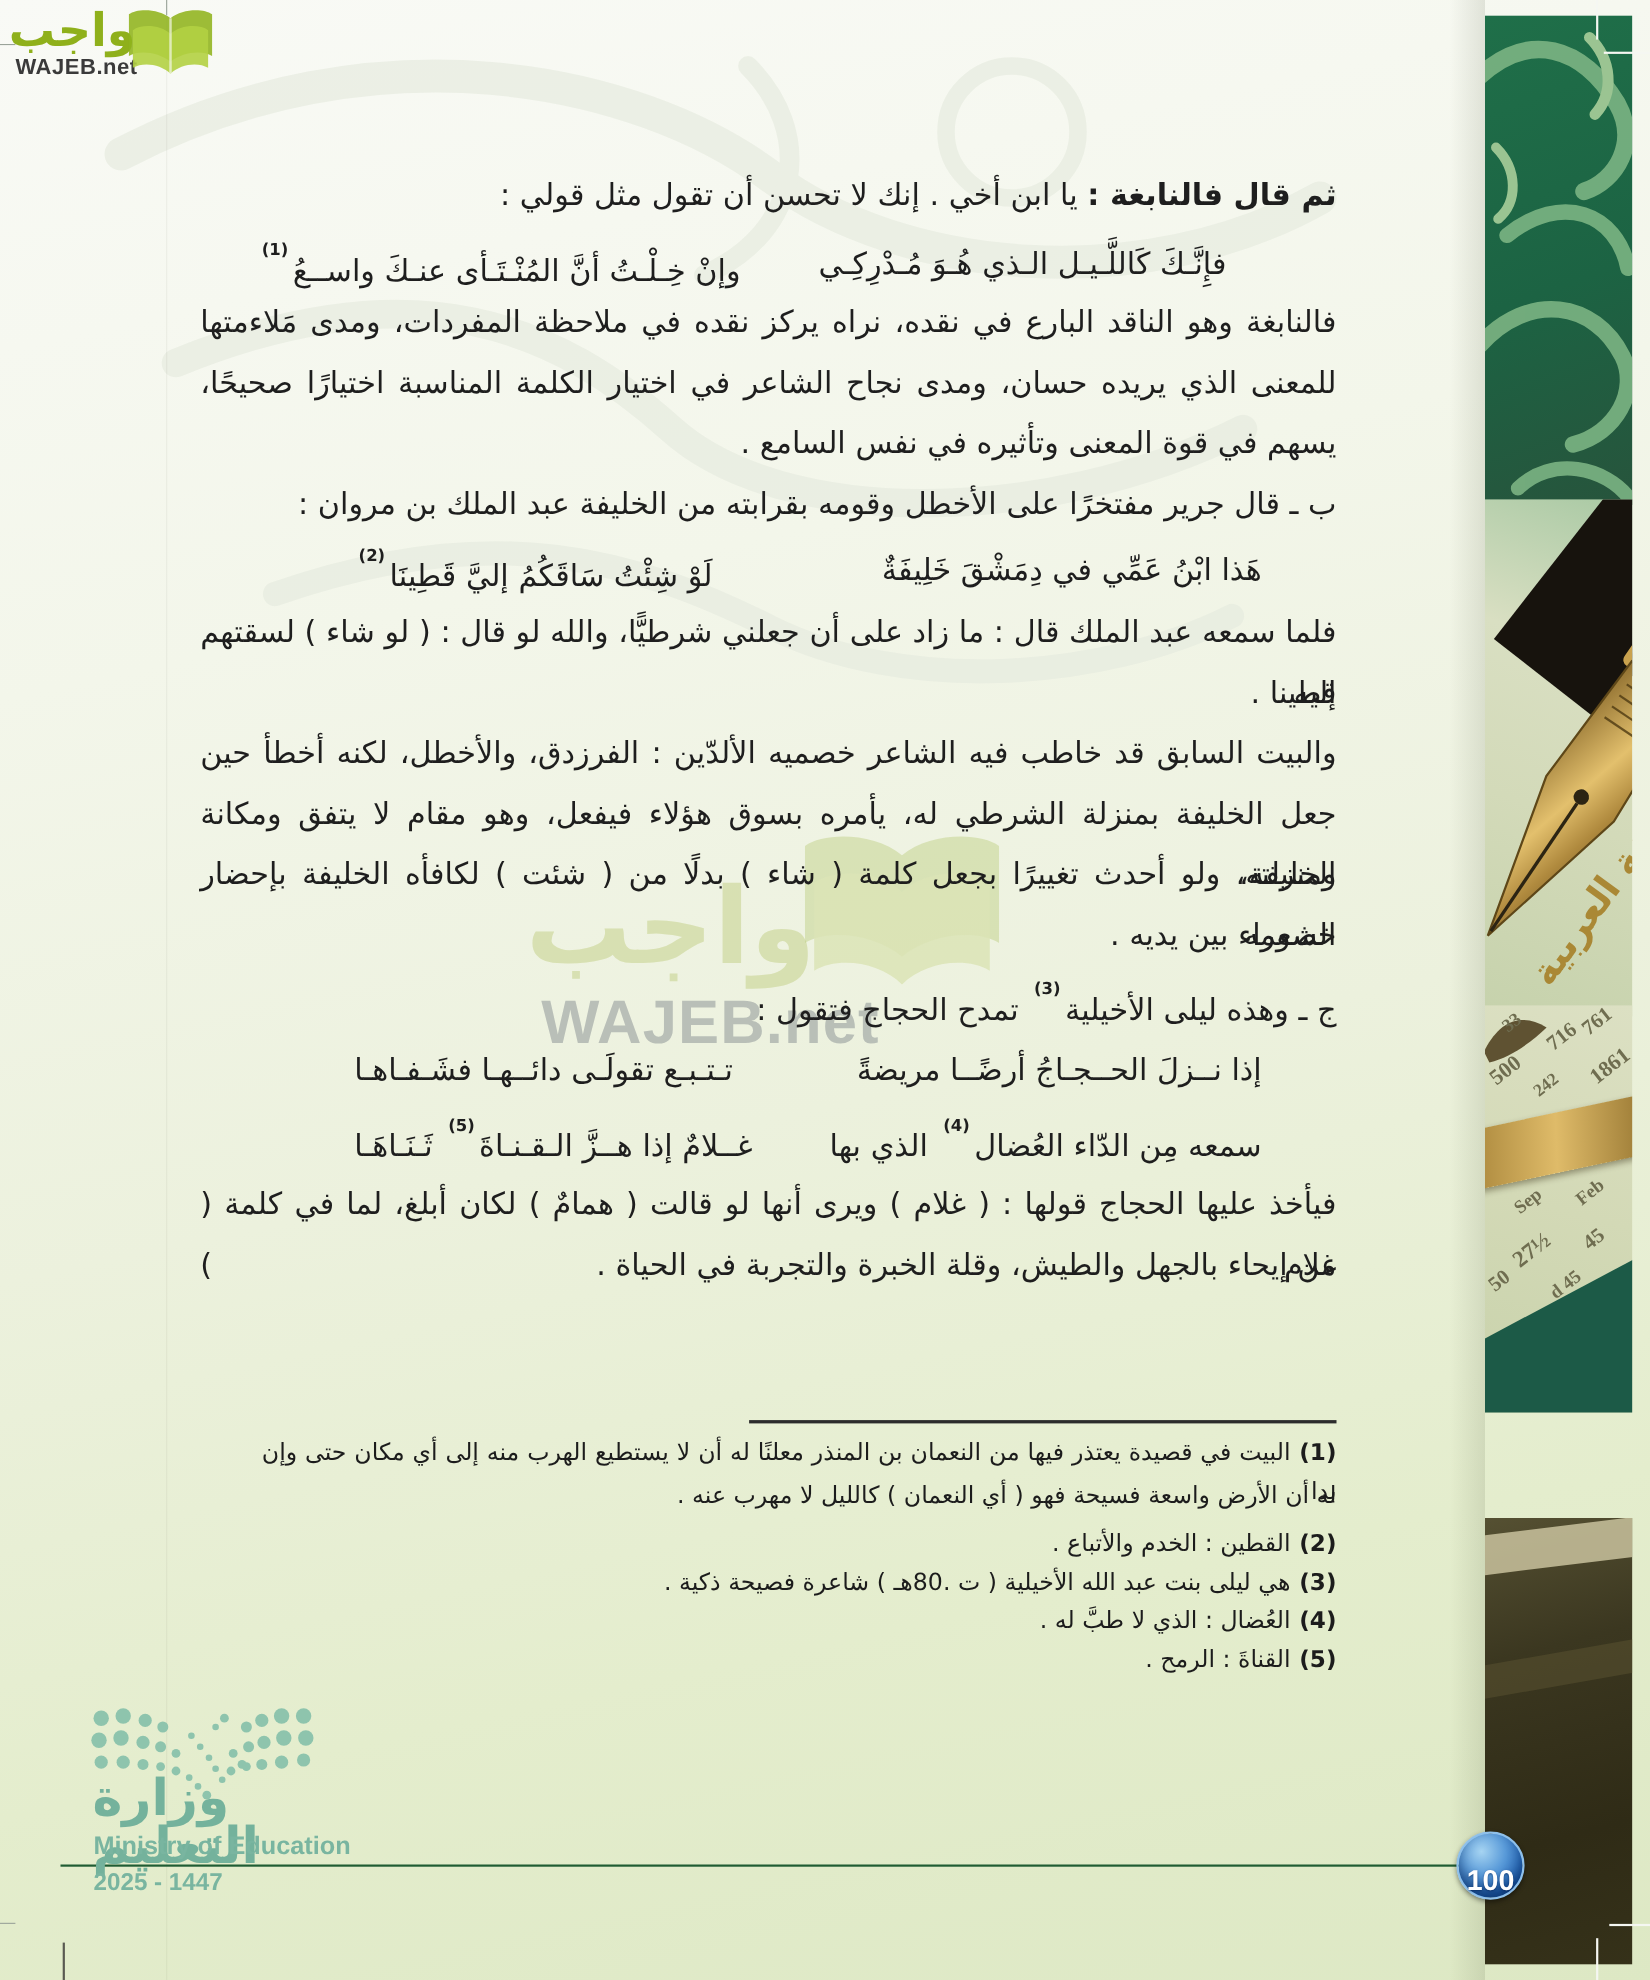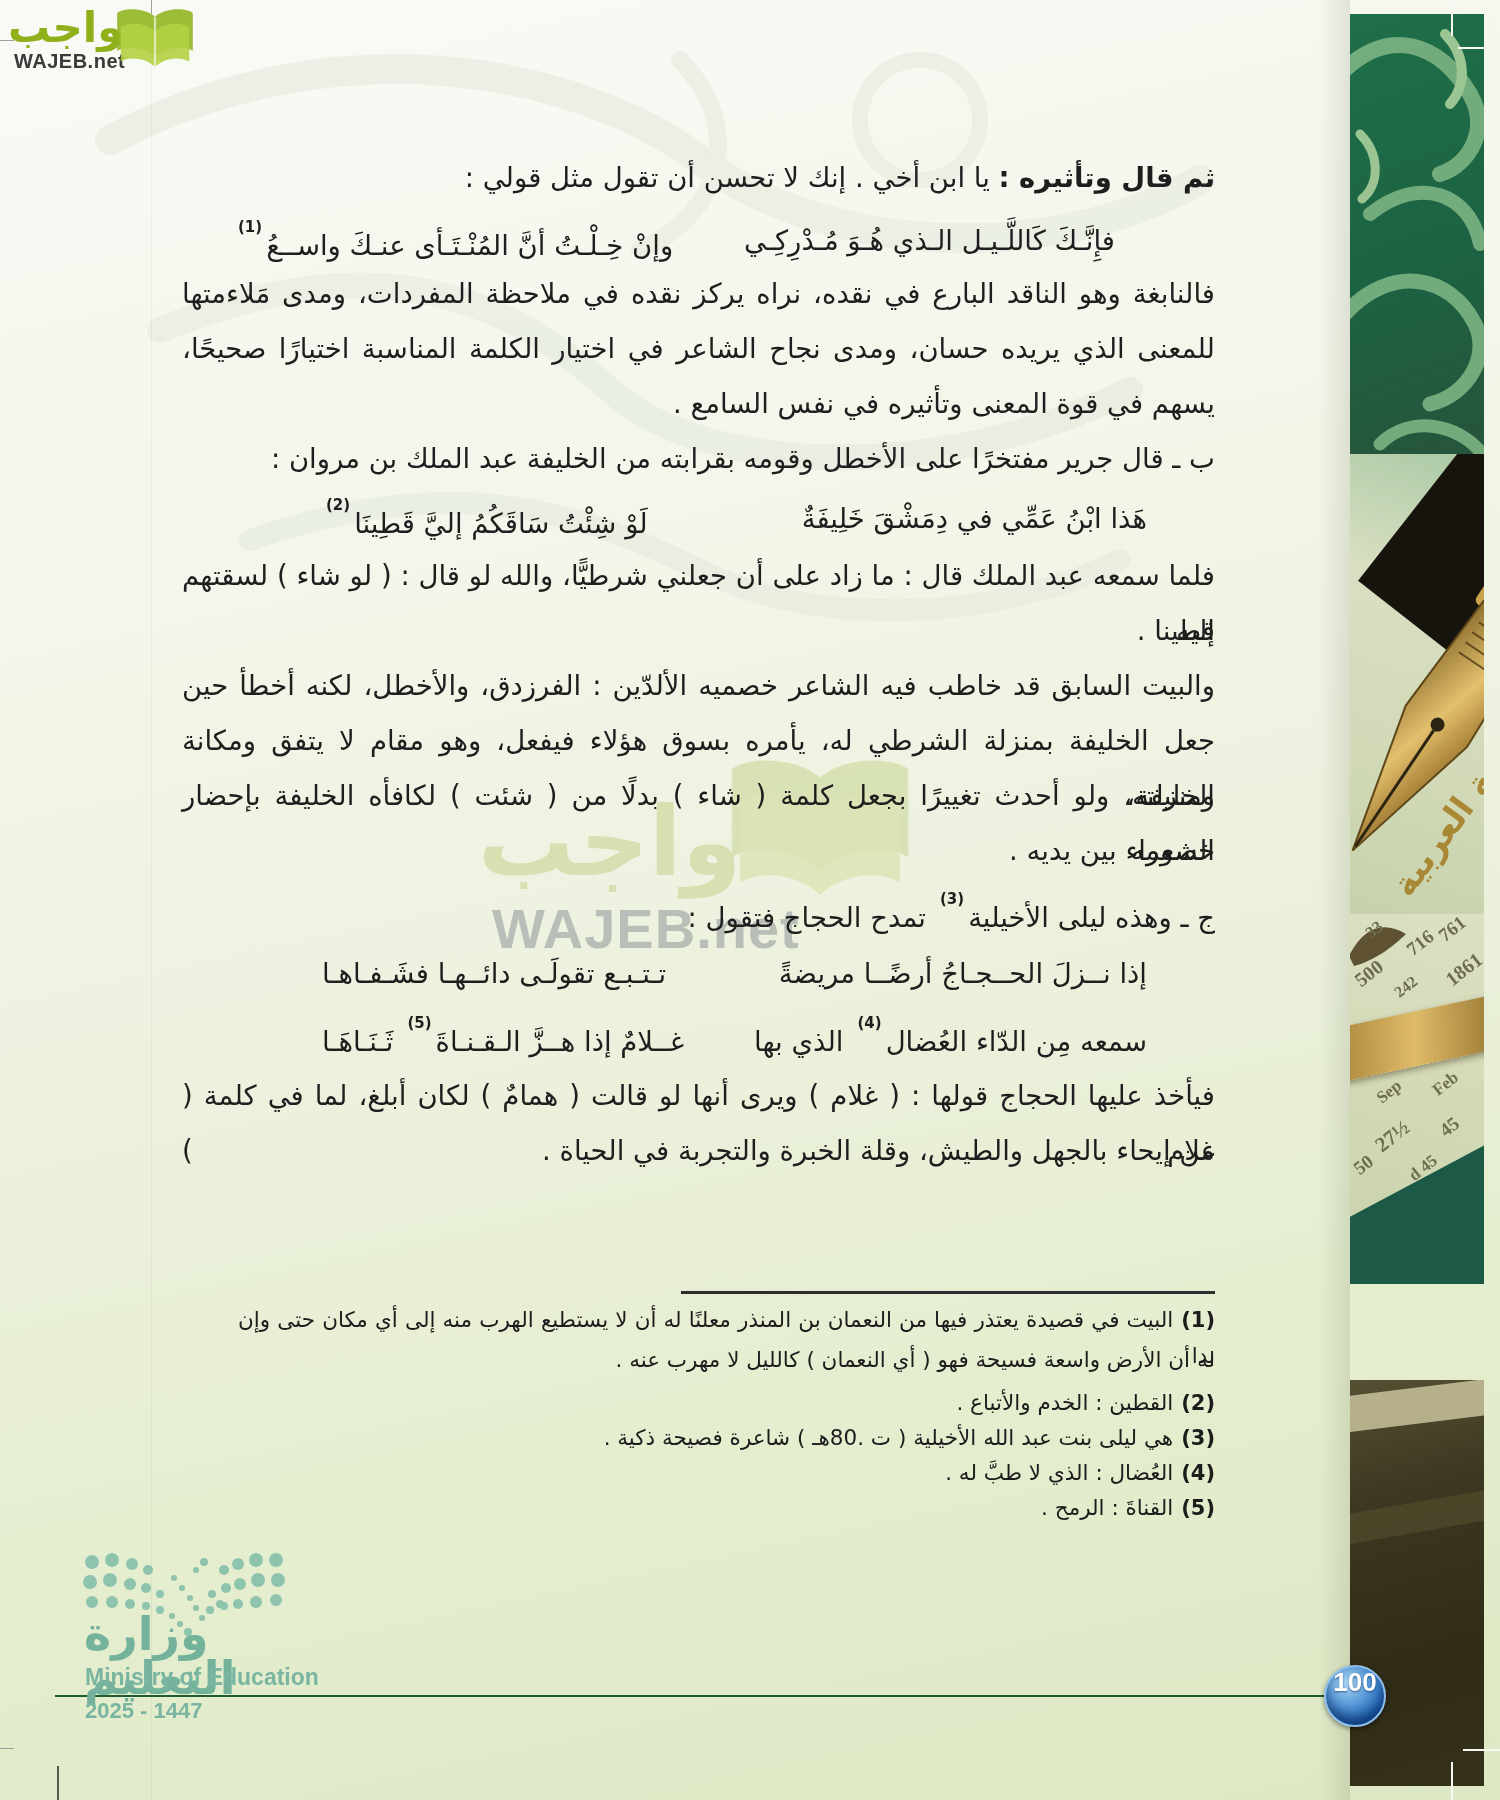--- a/index.html
+++ b/index.html
@@ -62,21 +62,21 @@
   
   .moe-dots{position:absolute;left:78px;top:1548px;z-index:5;}
   .moe-ar{position:absolute;left:84px;top:1612px;width:220px;text-align:left;direction:rtl;font-size:46px;line-height:44px;
           color:#74b29c;font-weight:bold;z-index:5;}
   .moe-en{position:absolute;left:85px;top:1664px;font:bold 23px "Liberation Sans",sans-serif;color:#79b5a0;z-index:5;}
   .moe-yr{position:absolute;left:85px;top:1698px;font:bold 22px "Liberation Sans",sans-serif;color:#79b5a0;z-index:5;}
   .rule{position:absolute;left:55px;top:1695px;width:1277px;height:2px;background:#1f5c33;z-index:4;}
   .badge{position:absolute;left:1324px;top:1665px;width:58px;height:58px;border-radius:50%;z-index:7;
          background:radial-gradient(circle at 36% 28%,#a6d4f2 0%,#5a9bd9 38%,#1f63b5 72%,#134a8e 100%);
          border:2px solid #8fc0ea;box-shadow:inset 0 -8px 12px rgba(0,20,60,.45),0 2px 5px rgba(0,0,0,.45);
-         display:flex;align-items:flex-start;justify-content:center;}
+         display:flex;align-items:flex-end;justify-content:center;}
   .badge span{color:#ffffff;font:bold 26px "Liberation Sans",sans-serif;text-shadow:0 1px 2px rgba(0,30,80,.6);}
   .fold{position:absolute;left:151px;top:0;width:1px;height:1800px;background:rgba(60,70,50,.06);z-index:2;}
 </style>
 </head>
 <body>
 
 <div id="page">
 
   <svg class="ghost" width="1260" height="720" viewBox="0 0 1260 720">
     <g fill="none" stroke="#e6ebdf" stroke-linecap="round">
@@ -102,21 +102,21 @@
 
   <div class="wm wm-ar">واجب</div>
   <svg class="wm wm-book" width="212" height="168" viewBox="0 0 100 80">
     <path d="M50 14 C38 4 16 4 8 10 L8 52 C18 46 38 48 50 58 C62 48 82 46 92 52 L92 10 C84 4 62 4 50 14 Z" fill="#b7c974" opacity="0.8"></path>
     <path d="M50 30 C40 20 20 20 12 26 L12 64 C22 58 40 60 50 70 C60 60 78 58 88 64 L88 26 C80 20 60 20 50 30 Z" fill="#c9d68c" opacity="0.85"></path>
   </svg>
   <div class="wm wm-en">WAJEB.net</div>
 
   <div class="main">
 
-    <div class="l r" style="top:150px"><b class="lead">ثم قال وتأثيره :</b><span> يا ابن أخي . إنك لا تحسن أن تقول مثل قولي :</span></div>
+    <div class="l r" style="top:150px"><b class="lead">ثم قال فالنابغة :</b><span> يا ابن أخي . إنك لا تحسن أن تقول مثل قولي :</span></div>
 
     <div class="verse v1" style="top:212px">
       <span class="hemi">فإِنَّـكَ كَاللَّـيـل الـذي هُـوَ مُـدْرِكِـي</span>
       <span class="hemi"><span>وإنْ خِـلْـتُ أنَّ المُنْـتَـأى عنـكَ واســعُ</span><sup class="fn" dir="ltr">(1)</sup></span>
     </div>
 
     <div class="l j" style="top:266px">فالنابغة وهو الناقد البارع في نقده،  نراه يركز نقده في ملاحظة المفردات، ومدى مَلاءمتها</div>
     <div class="l j" style="top:321px">للمعنى الذي يريده حسان، ومدى نجاح الشاعر في اختيار الكلمة المناسبة اختيارًا صحيحًا،</div>
     <div class="l r" style="top:376px">يسهم في قوة المعنى وتأثيره في نفس السامع .</div>
 

